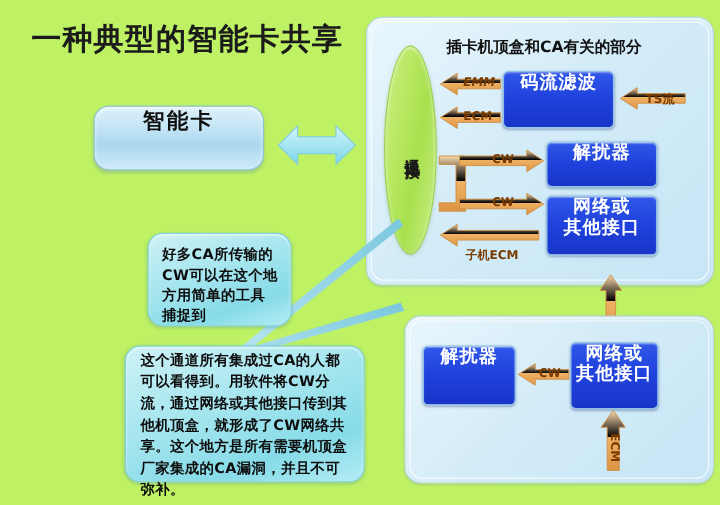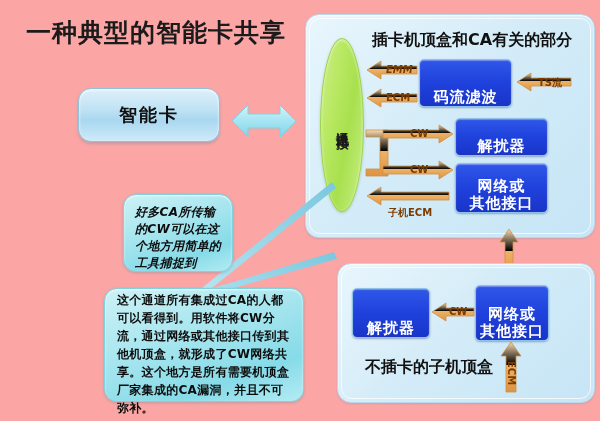--- a/index.html
+++ b/index.html
@@ -8,21 +8,21 @@
     background: #ffffff;
   }
   body {
     font-family: "DejaVu Sans", "Liberation Sans", sans-serif;
   }
   #canvas {
     position: relative;
     width: 600px;
     height: 421px;
     overflow: hidden;
-    background: #fca5a5;
+    background: #bef264;
   }
 
   
   .title {
     position: absolute;
     left: 26px;
     top: 16px;
     font-size: 25px;
     font-weight: bold;
     color: #1b1b1b;
@@ -40,53 +40,53 @@
   }
   .panel-inner-edge {
     position: absolute;
     left: 3px; top: 3px; right: 3px; bottom: 3px;
     border-radius: 11px;
     border: 1px solid rgba(255,255,255,0.75);
     pointer-events: none;
   }
   .panel-caption {
     position: absolute;
-    font-size: 16px;
+    font-size: 13px;
     font-weight: bold;
     color: #111111;
     white-space: nowrap;
   }
 
   
   .card-box {
     position: absolute;
     border-radius: 13px;
     background: linear-gradient(180deg, #ddf0fa 0%, #bfe2f4 40%, #a9d7ef 60%, #cfeafa 100%);
     border: 1px solid #8fc3dc;
     box-shadow: 0 2px 3px rgba(110,140,160,0.4), inset 0 1px 3px rgba(255,255,255,0.9);
     display: flex;
-    align-items: center;
+    align-items: flex-start;
     justify-content: center;
   }
   .card-box span {
     font-size: 18px;
     font-weight: bold;
     color: #101010;
     letter-spacing: 2px;
   }
 
   
   .bluebox {
     position: absolute;
     border-radius: 5px;
     background: linear-gradient(180deg, #2f57e8 0%, #1f41dc 50%, #1935c8 100%);
     border: 1px solid #8fc0e6;
     box-shadow: 0 1px 2px rgba(60,80,130,0.45), inset 0 1px 1px rgba(255,255,255,0.35);
     display: flex;
-    align-items: flex-end;
+    align-items: flex-start;
     justify-content: center;
     text-align: center;
     color: #ffffff;
     font-weight: bold;
     font-size: 15px;
     line-height: 1.15;
     letter-spacing: 1px;
   }
 
   
@@ -285,41 +285,40 @@
     <div class="arrow-label" style="left:18px; top:4px;">CW</div>
   </div>
 
   <div class="arrow" style="left:500px; top:341px;">
     <svg width="22" height="52" viewBox="0 0 22 52">
       <path d="M11,1 L21,15 L16,15 L16,51 L6,51 L6,15 L1,15 Z" fill="url(#orgGrad)" stroke="#cf9048" stroke-width="0.8"></path>
     </svg>
     <div class="arrow-label vert" style="left:6px; top:20px;">ECM</div>
   </div>
 
-  <div class="panel-caption" style="left:365px; top:357px;">不插卡的子机顶盒</div>
 
   <div class="pointer" style="left:180px; top:180px;">
     <svg width="170" height="130" viewBox="0 0 170 130">
       <defs>
         <linearGradient id="ptrGrad" x1="0" y1="1" x2="1" y2="0">
           <stop offset="0%" stop-color="#bfe9f4"></stop>
           <stop offset="100%" stop-color="#7ac7de"></stop>
         </linearGradient>
       </defs>
       <path d="M0,126 L152,2 L156,8 L6,129 Z" fill="url(#ptrGrad)"></path>
     </svg>
   </div>
 
   <div class="pointer" style="left:150px; top:250px;">
     <svg width="190" height="60" viewBox="0 0 190 60">
       <path d="M2,56 L184,2 L187,9 L8,59 Z" fill="url(#ptrGrad)"></path>
     </svg>
   </div>
 
-  <div class="callout c1" style="left:123px; top:194px; width:110px; height:78px;font-style:italic;">
+  <div class="callout c1" style="left:123px; top:194px; width:120px; height:78px;">
     <p>好多CA所传输的CW可以在这个地方用简单的工具捕捉到</p>
   </div>
 
   <div class="callout c2" style="left:104px; top:288px; width:200px; height:114px;">
     <p>这个通道所有集成过CA的人都可以看得到。用软件将CW分流，通过网络或其他接口传到其他机顶盒，就形成了CW网络共享。这个地方是所有需要机顶盒厂家集成的CA漏洞，并且不可弥补。</p>
   </div>
 
 </div>
 
 </body></html>

